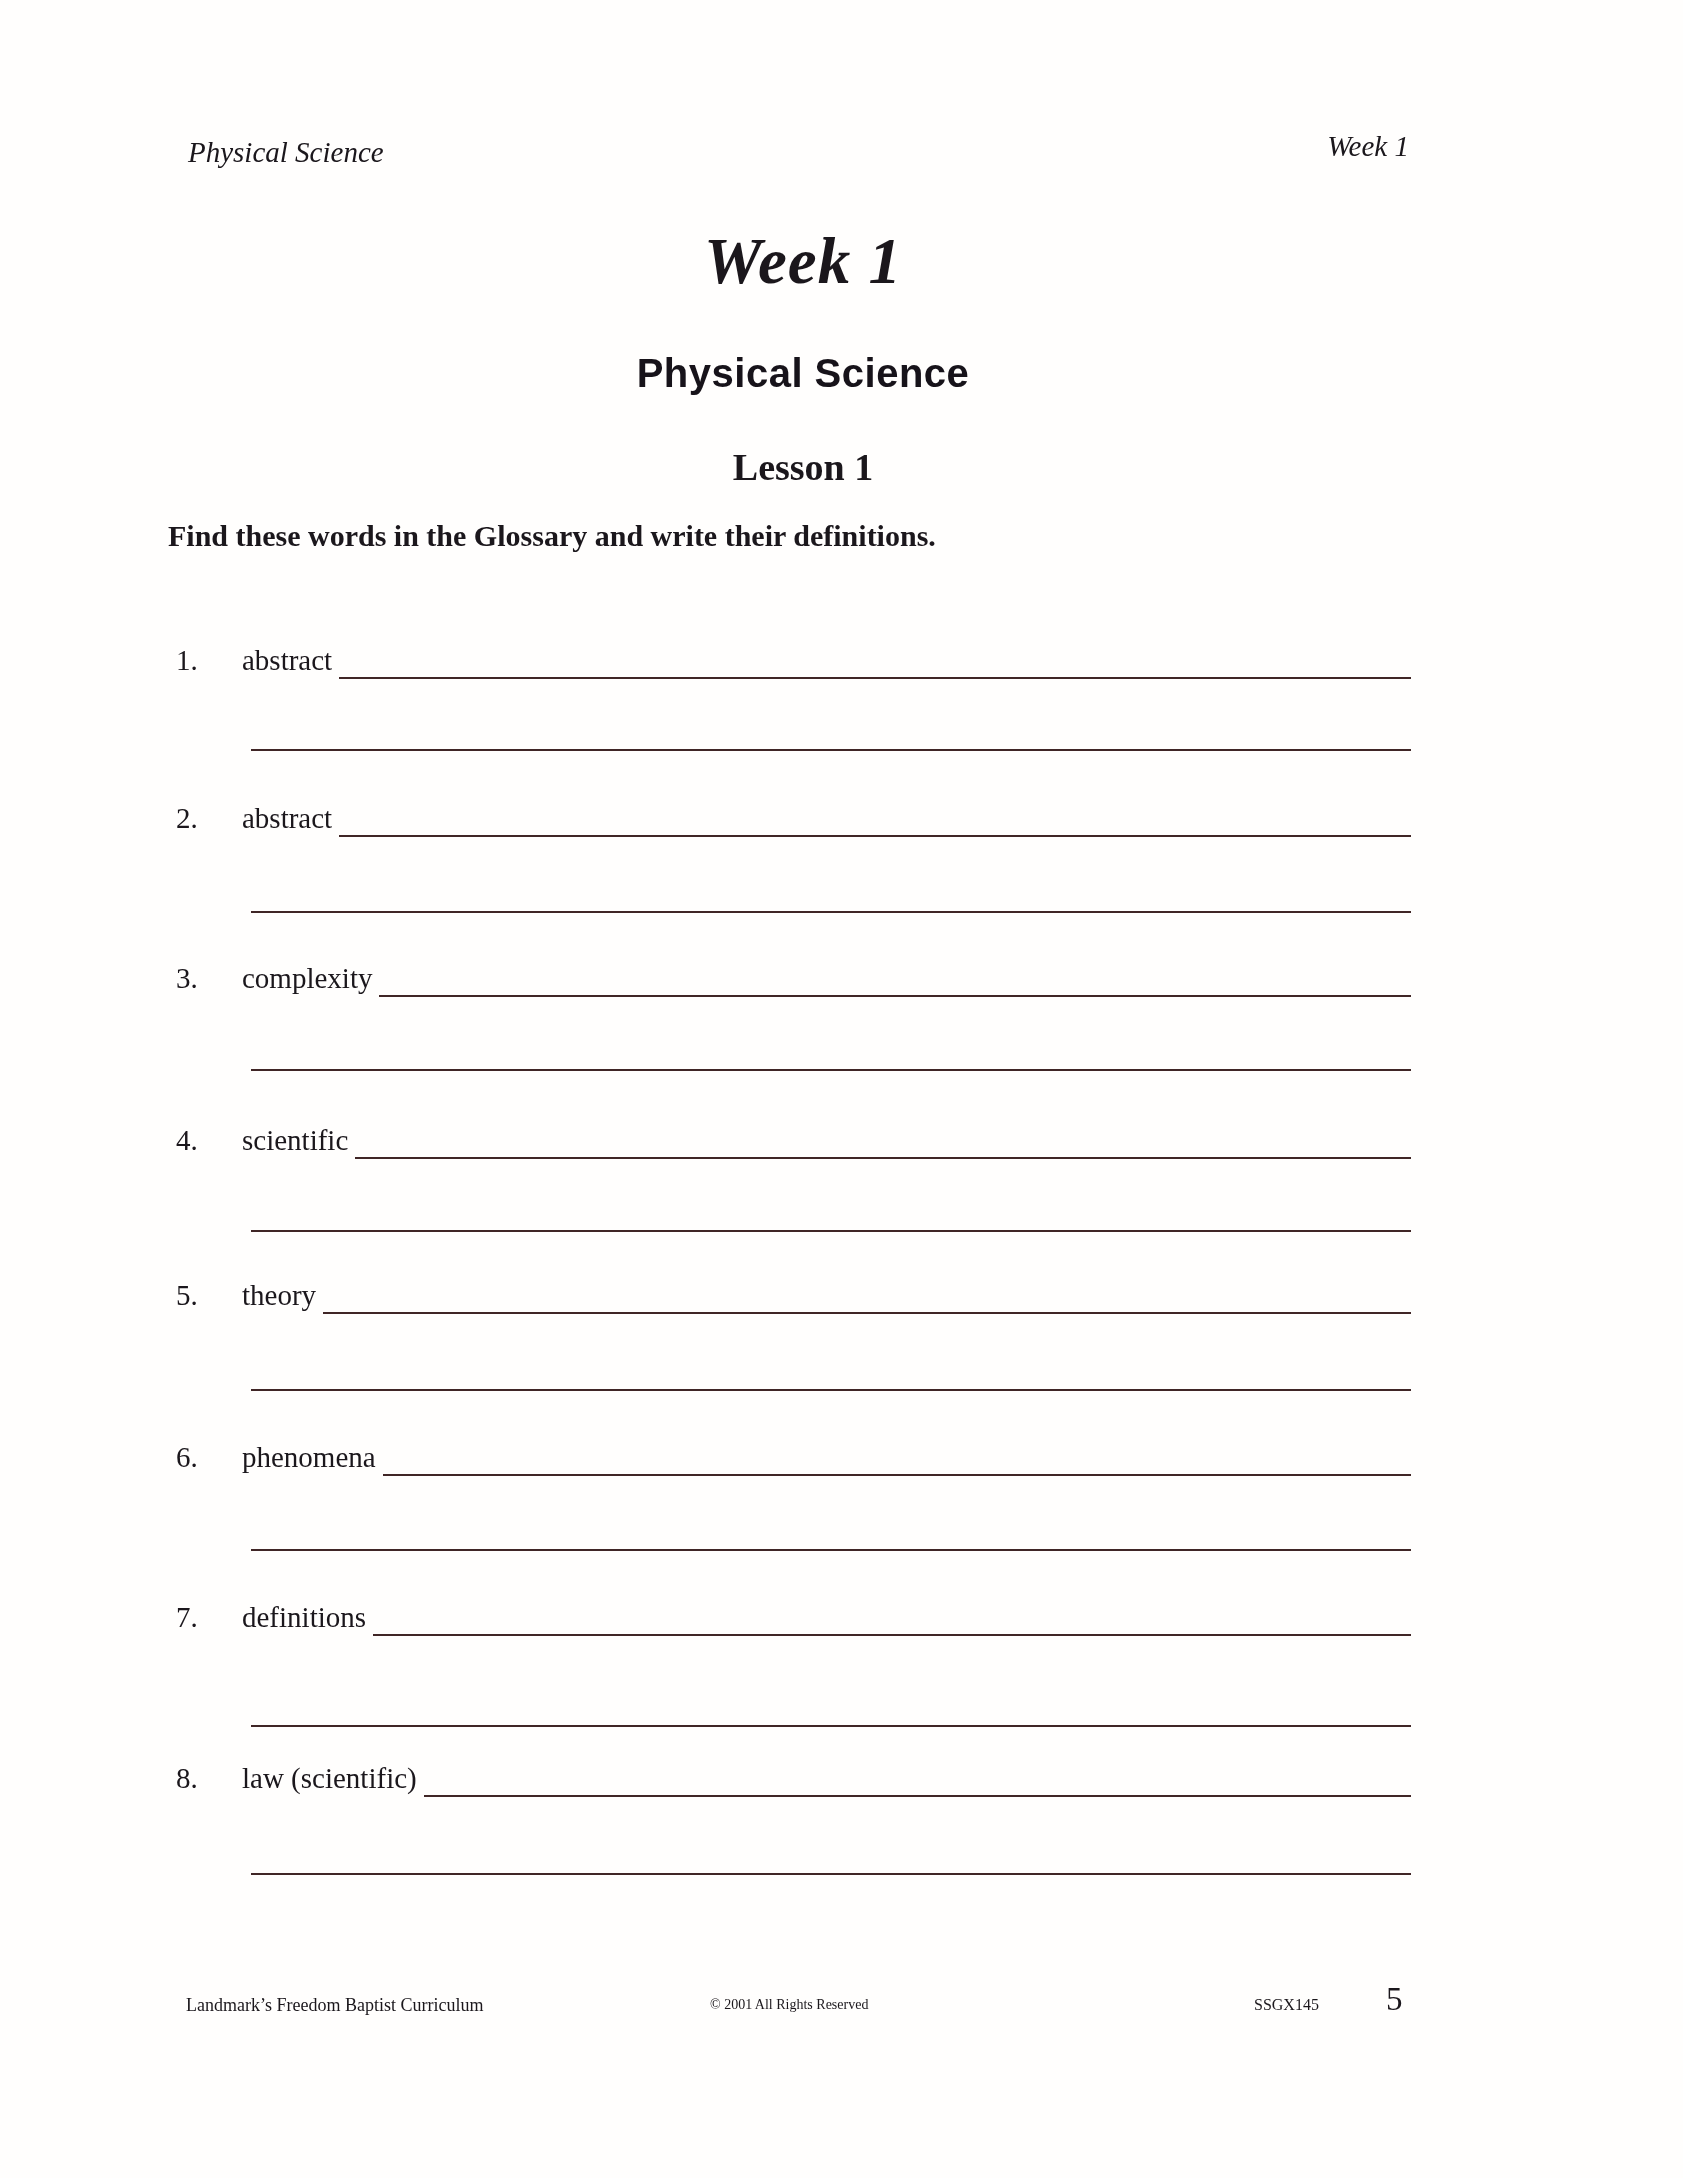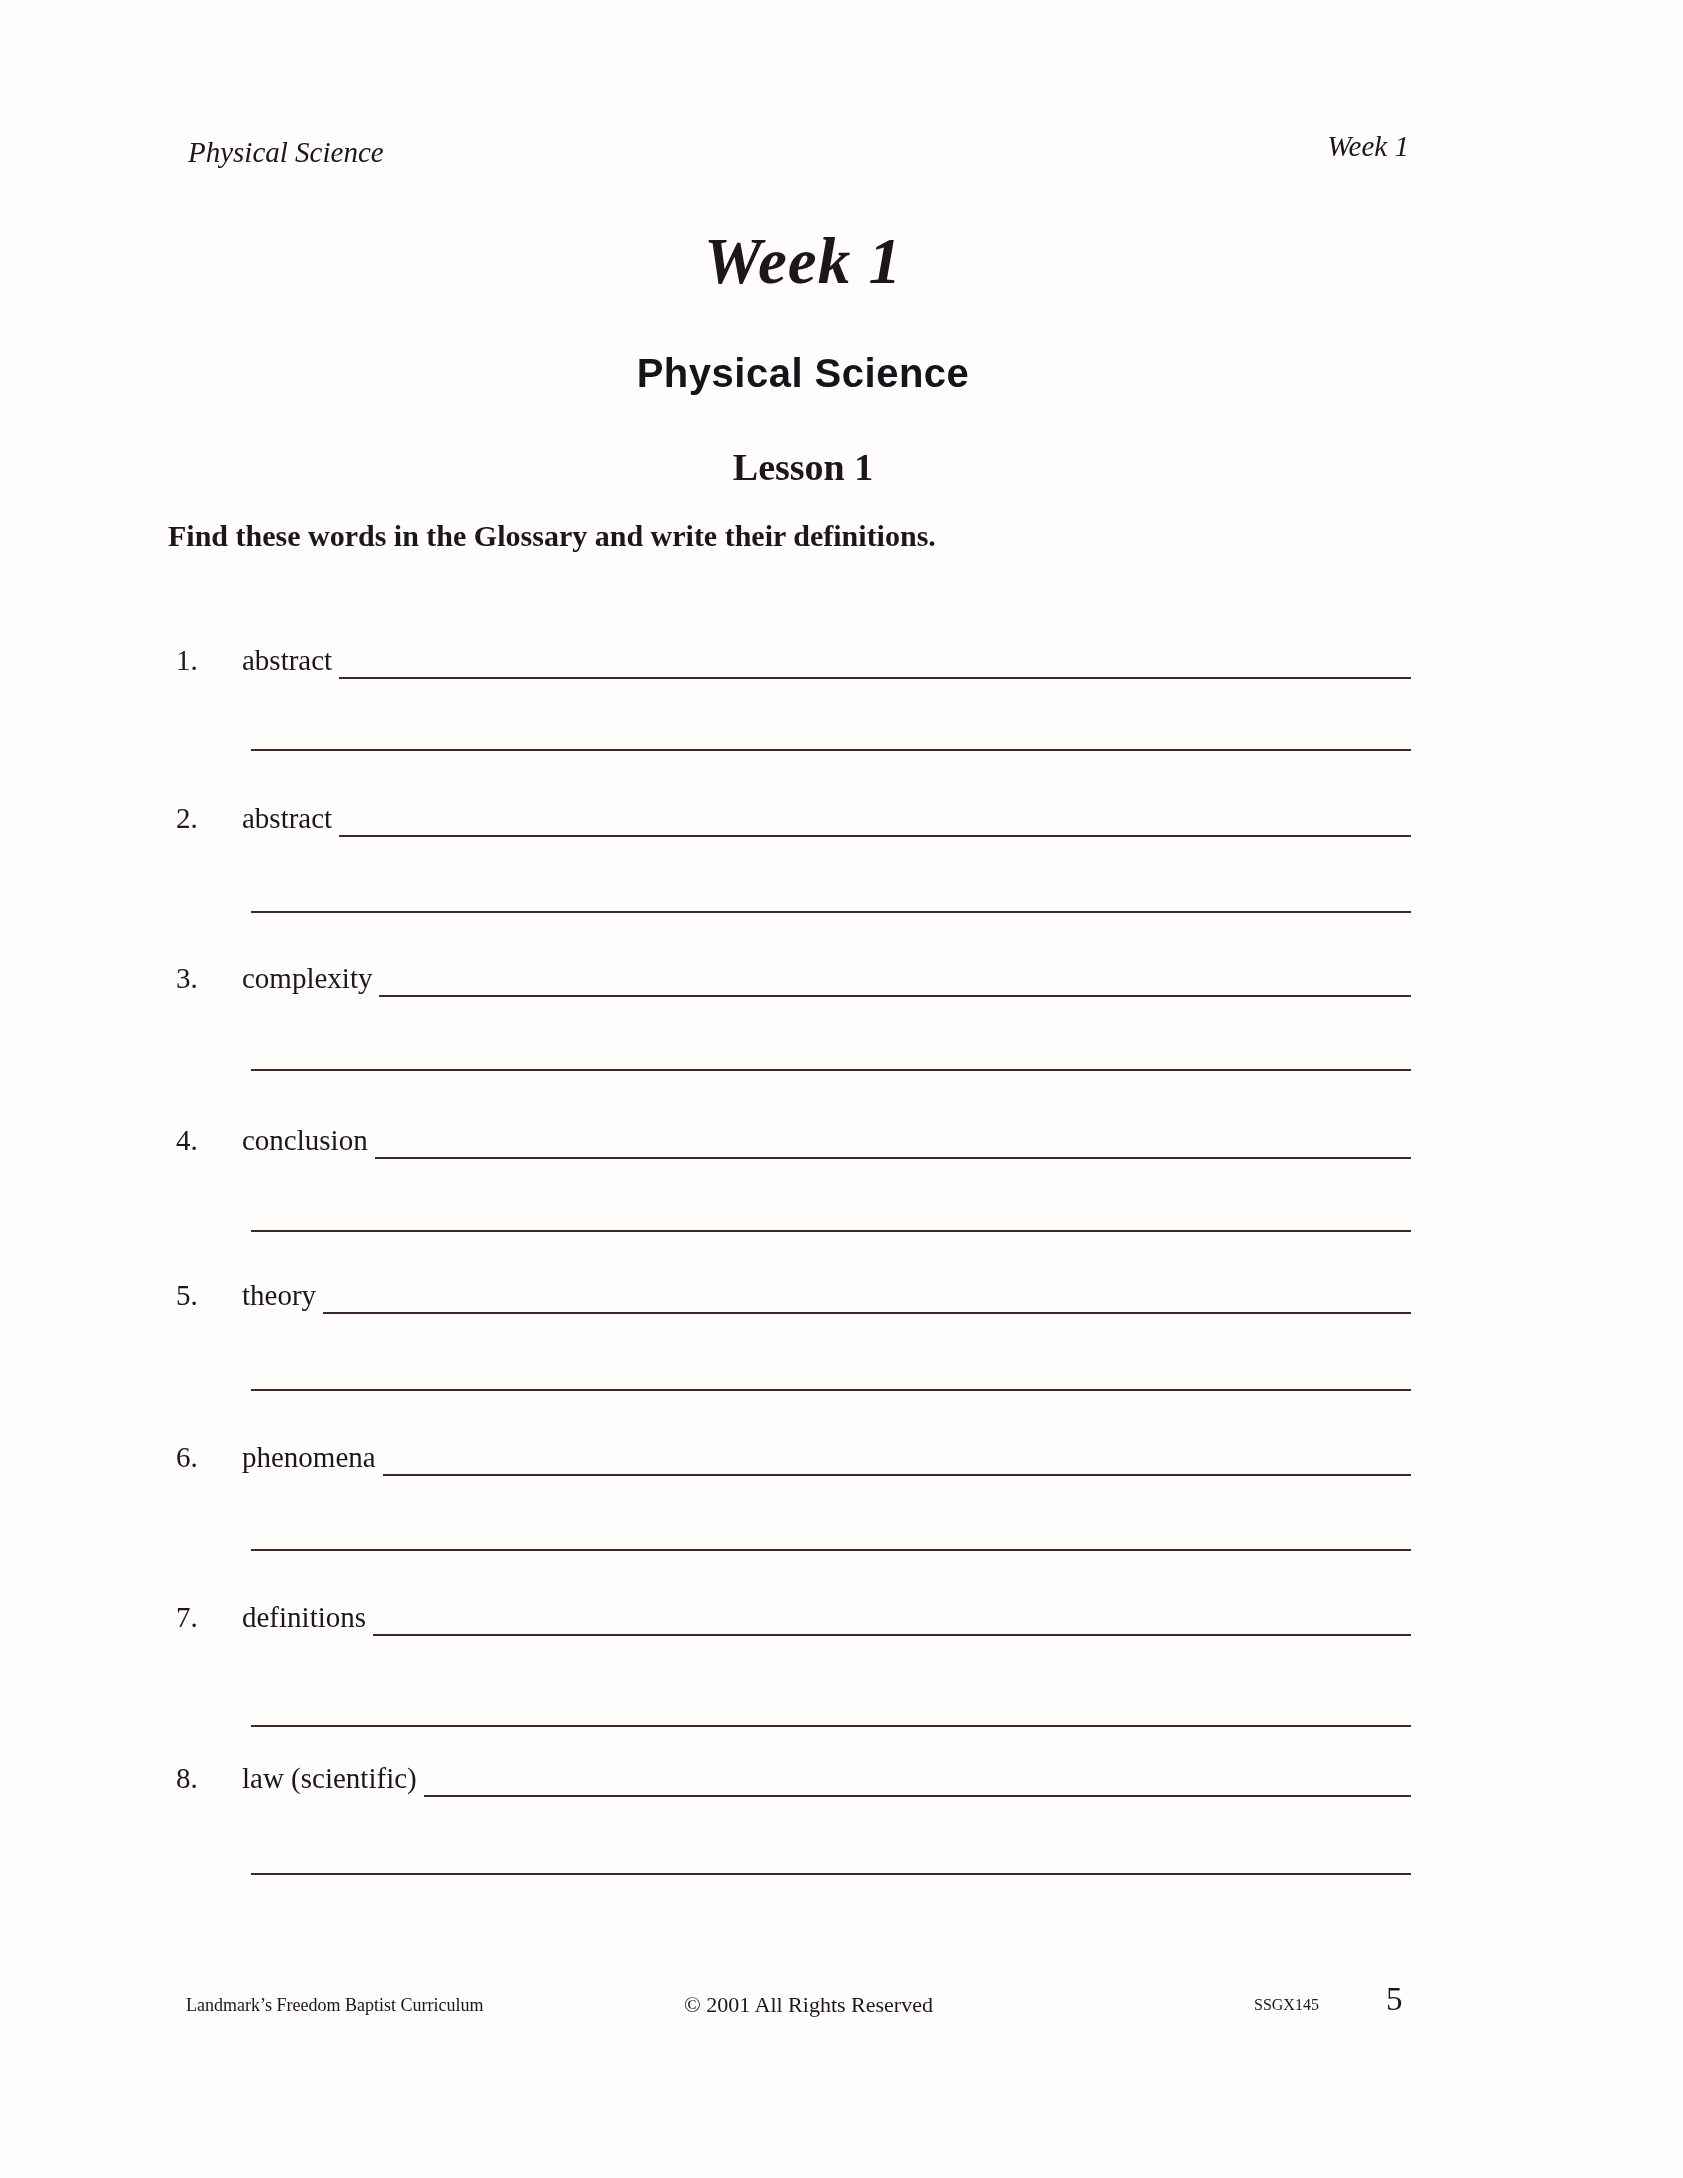--- a/index.html
+++ b/index.html
@@ -55,21 +55,21 @@
     flex:1 1 auto;
     border-bottom:2.5px solid #402626;
     height:0;align-self:flex-end;
   }
   .cont-line{
     position:absolute;left:251px;right:272px;height:0;
     border-top:2.5px solid #402626;
   }
   
   .footer-publisher{position:absolute;left:186px;top:1992px;font-size:18px;line-height:26px;}
-  .footer-copyright{position:absolute;left:684px;top:1992px;font-size:22px;line-height:26px;text-align:right;}
+  .footer-copyright{position:absolute;left:710px;top:1992px;font-size:14px;line-height:26px;text-align:right;}
   .footer-code{position:absolute;left:1254px;top:1992px;font-size:16px;line-height:26px;}
   .footer-pagenum{position:absolute;left:1386px;top:1980px;font-size:33px;line-height:38px;}
 </style>
 </head>
 <body>
 
 <div class="page">
 
   <div class="running-header-left">Physical Science</div>
 
@@ -97,21 +97,21 @@
       </div>
       <div class="cont-line" style="top: 911px;"></div>
       <div class="item-row" style="top: 959px;">
         <span class="item-num">3.</span>
         <span class="item-word">complexity</span>
         <div class="item-line"></div>
       </div>
       <div class="cont-line" style="top: 1069px;"></div>
       <div class="item-row" style="top: 1121px;">
         <span class="item-num">4.</span>
-        <span class="item-word">conclusion</span>
+        <span class="item-word">scientific</span>
         <div class="item-line"></div>
       </div>
       <div class="cont-line" style="top: 1230px;"></div>
       <div class="item-row" style="top: 1276px;">
         <span class="item-num">5.</span>
         <span class="item-word">theory</span>
         <div class="item-line"></div>
       </div>
       <div class="cont-line" style="top: 1389px;"></div>
       <div class="item-row" style="top: 1438px;">

